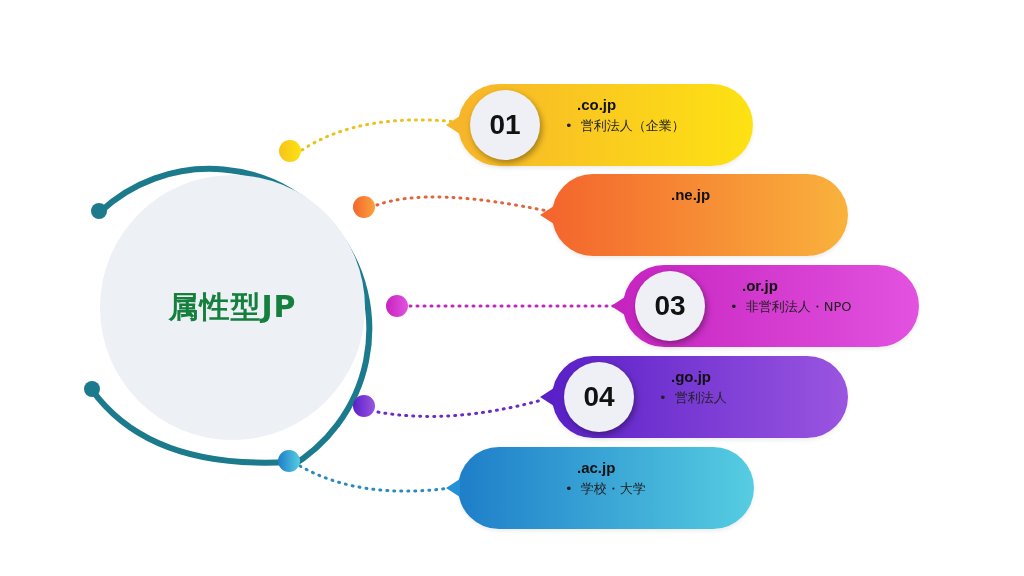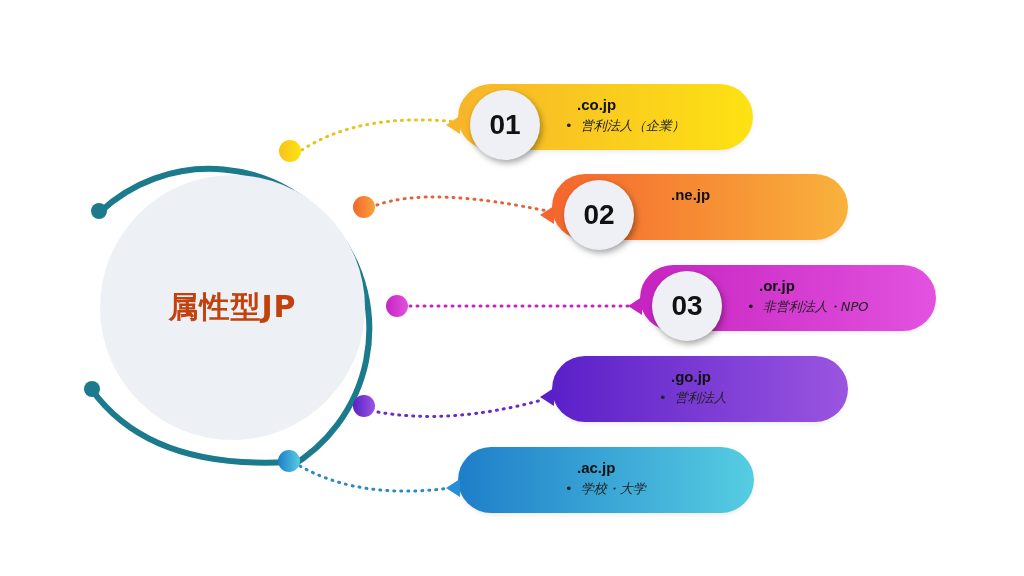--- a/index.html
+++ b/index.html
@@ -1,31 +1,31 @@
 <!DOCTYPE html>
 <html><head>
 <meta charset="utf-8">
 <style>
   html, body { margin:0; padding:0; }
   body { width:1024px; height:576px; background:#ffffff; position:relative; overflow:hidden;
          font-family:"DejaVu Sans", "Liberation Sans", sans-serif; }
   svg.connectors { position:absolute; left:0; top:0; width:1024px; height:576px; }
   .hub { position:absolute; left:100px; top:175px; width:265px; height:265px; border-radius:50%;
          background:#edf0f5; display:flex; align-items:center; justify-content:center; }
-  .hub-title { font-size:30px; font-weight:bold; color:#c2410c; letter-spacing:1px; }
-  .pill { position:absolute; height:66px; border-radius:41px; box-shadow:0 2px 4px rgba(0,0,0,0.08); }
+  .hub-title { font-size:30px; font-weight:bold; color:#15803d; letter-spacing:1px; }
+  .pill { position:absolute; height:82px; border-radius:41px; box-shadow:0 2px 4px rgba(0,0,0,0.08); }
   .pill .tail { position:absolute; left:-12px; top:32px; width:0; height:0;
                 border-top:9px solid transparent; border-bottom:9px solid transparent; border-right:14px solid; }
   .pill .num { position:absolute; left:12px; top:6px; width:70px; height:70px; border-radius:50%;
                background:#eef0f5; box-shadow:2px 3px 6px rgba(0,0,0,0.35);
                display:flex; align-items:center; justify-content:center;
                font-family:"Liberation Sans", sans-serif; font-weight:bold; font-size:28px; color:#111; }
   .pill .domain { position:absolute; left:95px; top:12px; font-family:"Liberation Sans", sans-serif;
                   font-weight:bold; font-size:15px; color:#111;margin-left:24px; }
-  .pill .desc { position:absolute; left:107px; top:33px; font-size:13px; color:#222;font-style:italic; }
+  .pill .desc { position:absolute; left:107px; top:33px; font-size:13px; color:#222; }
   .pill .desc::before { content:"•"; margin-right:8px; }
 </style>
 </head>
 <body>
 
 <svg class="connectors" viewBox="0 0 1024 576">
   <defs>
     <linearGradient id="g1" x1="0" x2="1">
         <stop offset="0" stop-color="#f7c31a"></stop>
         <stop offset="1" stop-color="#fde213"></stop>
@@ -72,33 +72,33 @@
 
 <div class="pill" style="left:458px;top:84px;width:295px;background:linear-gradient(90deg,#f7b52a,#fde213);">
   <span class="tail" style="border-right-color:#f7b52a;"></span>
   <span class="num">01</span>
   <span class="domain">.co.jp</span>
   <span class="desc">営利法人（企業）</span>
 </div>
 
 <div class="pill" style="left:552px;top:174px;width:296px;background:linear-gradient(90deg,#f4662d,#f9b23c);">
   <span class="tail" style="border-right-color:#f4662d;"></span>
-  <span class="num">02</span>
   <span class="domain">.ne.jp</span>
 </div>
 
-<div class="pill" style="left:640px;top:265px;width:296px;background:linear-gradient(90deg,#c624c0,#e252df);text-align:center;">
+<div class="pill" style="left:623px;top:265px;width:296px;background:linear-gradient(90deg,#c624c0,#e252df);text-align:center;">
   <span class="tail" style="border-right-color:#c624c0;"></span>
   <span class="num">03</span>
   <span class="domain">.or.jp</span>
   <span class="desc">非営利法人・NPO</span>
 </div>
 
 <div class="pill" style="left:552px;top:356px;width:296px;background:linear-gradient(90deg,#5a20c8,#9a55e0);">
   <span class="tail" style="border-right-color:#5a20c8;"></span>
+  <span class="num">04</span>
   <span class="domain">.go.jp</span>
   <span class="desc">営利法人</span>
 </div>
 
 <div class="pill" style="left:458px;top:447px;width:296px;background:linear-gradient(90deg,#1e7ec9,#56cde2);">
   <span class="tail" style="border-right-color:#2590d6;"></span>
   <span class="domain">.ac.jp</span>
   <span class="desc">学校・大学</span>
 </div>
 

